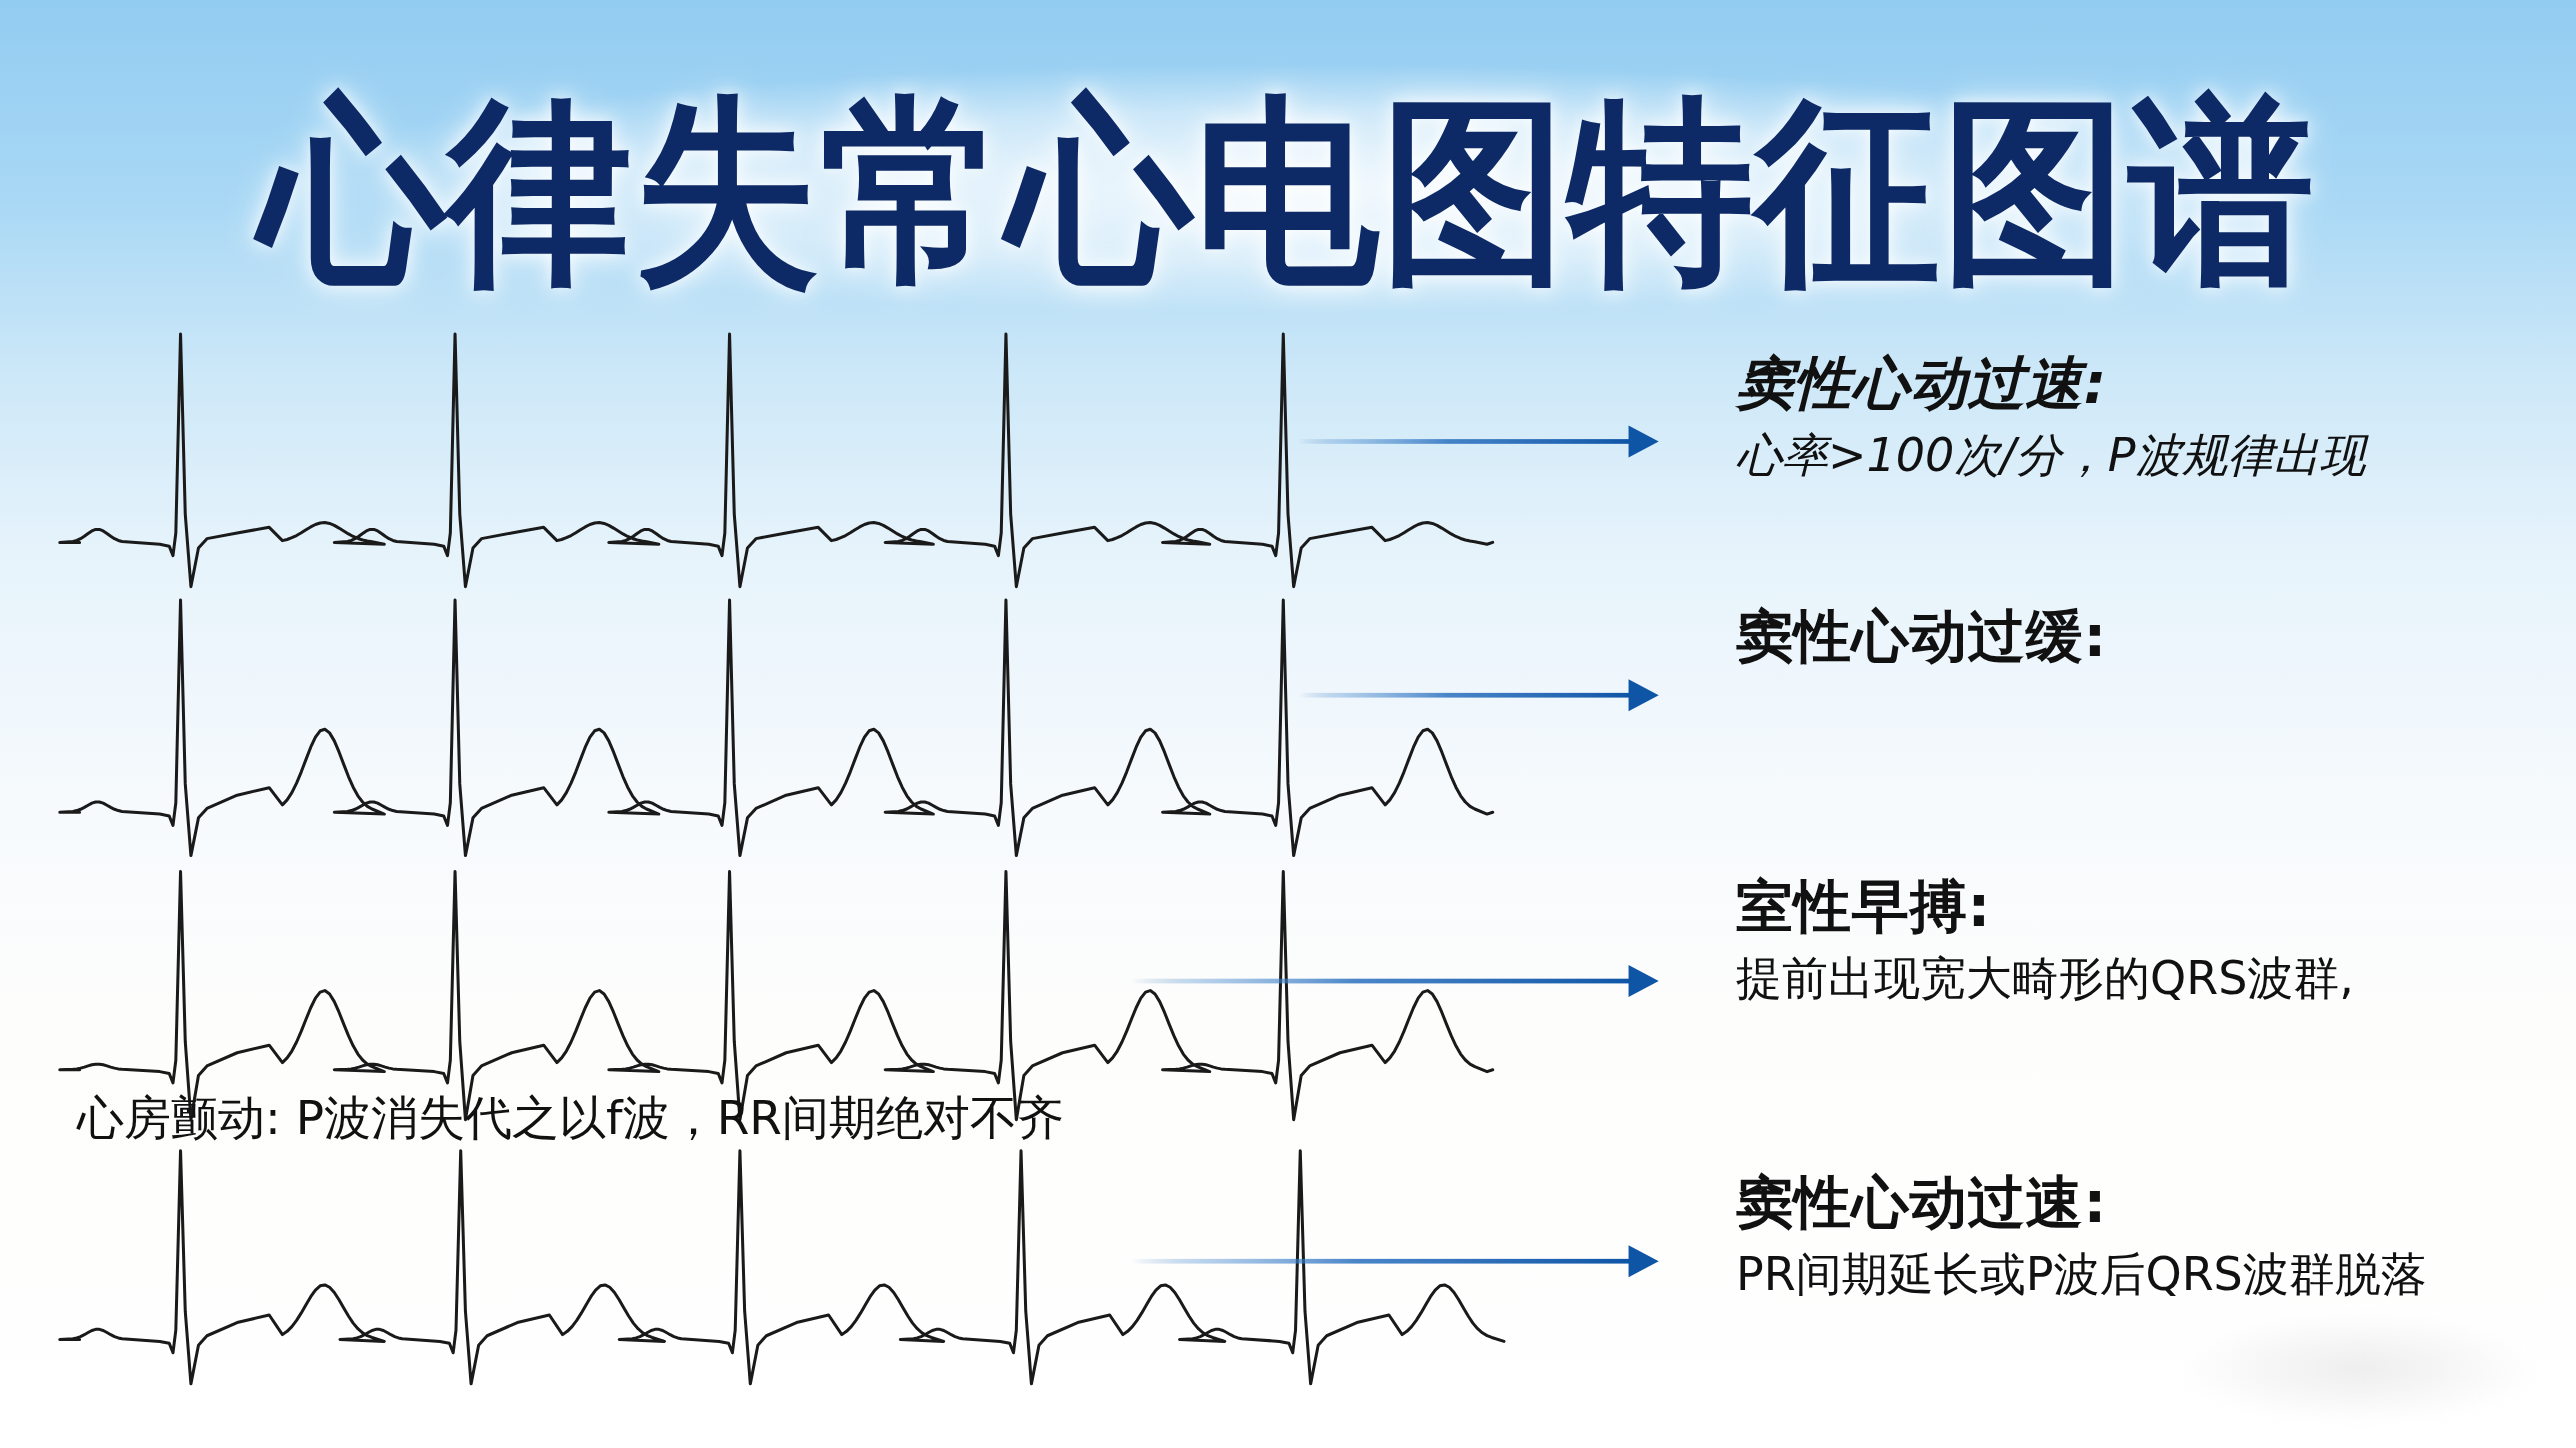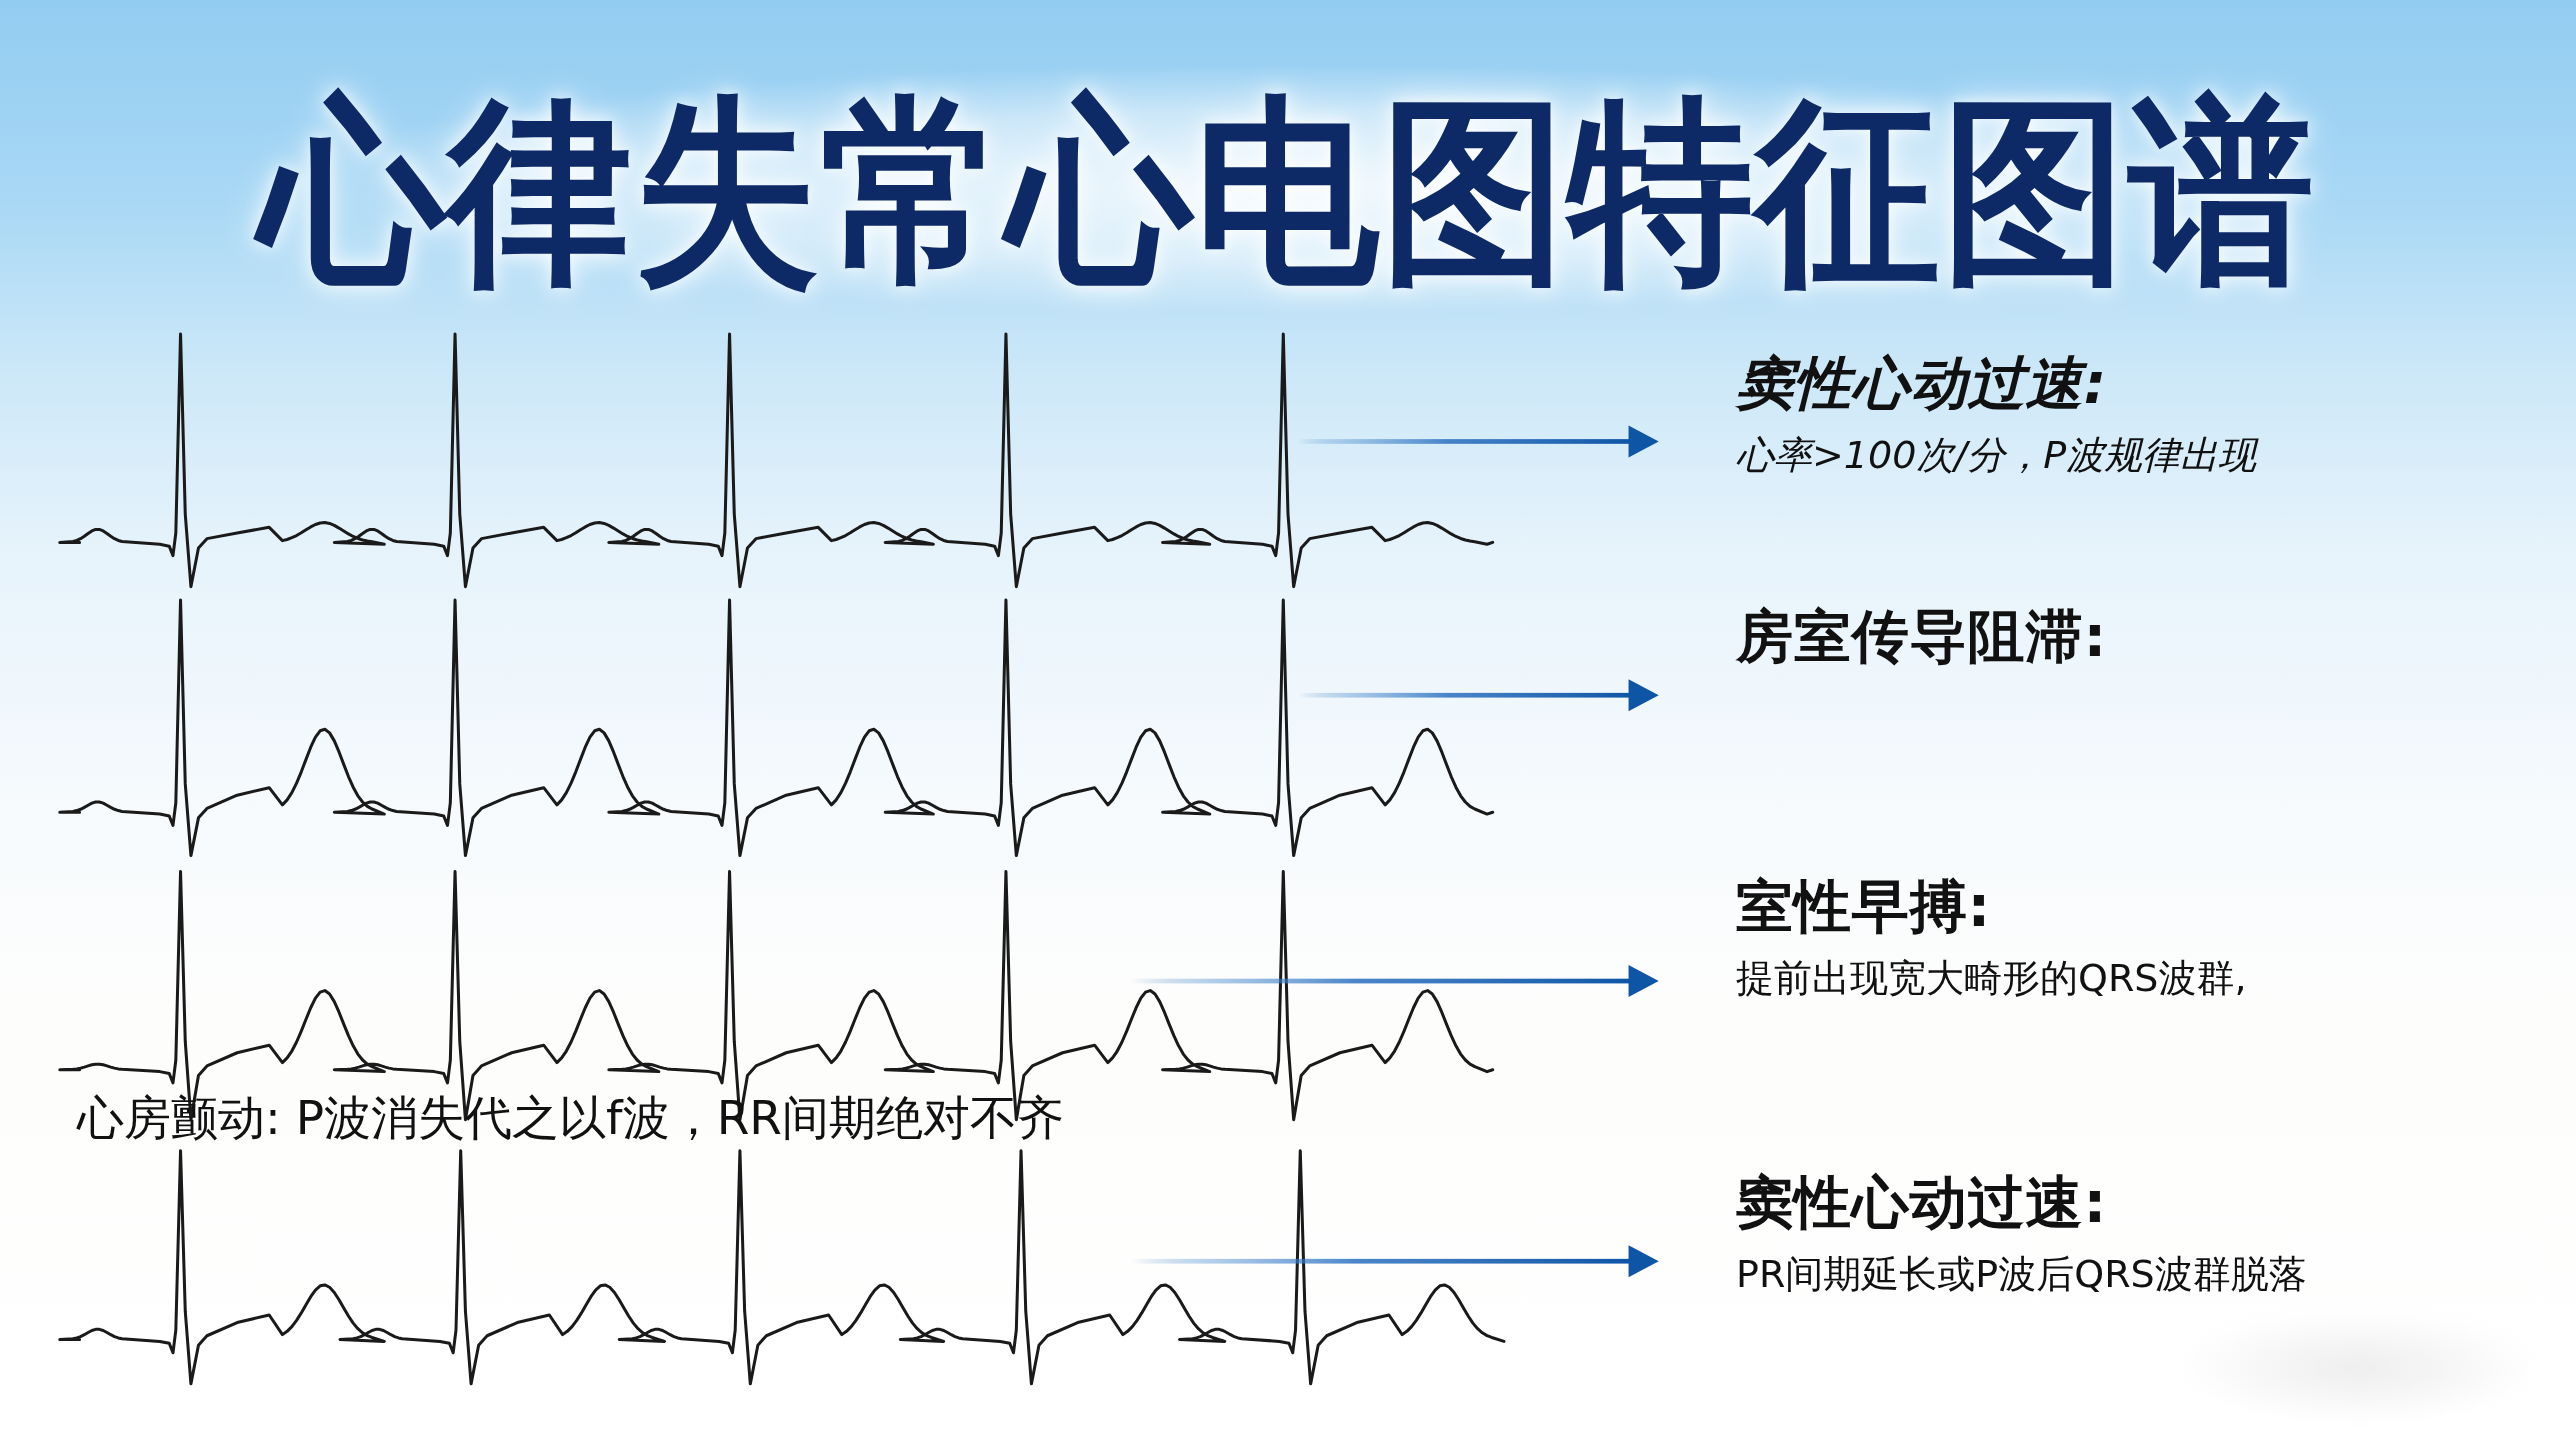--- a/index.html
+++ b/index.html
@@ -20,21 +20,21 @@
     color: #0e2a66;
     text-shadow: 0 0 17px rgba(255,255,255,0.9), 0 0 38px rgba(255,255,255,0.6);
     transform: scaleY(1.08); transform-origin: top center;
   }
   .ecg-layer { position: absolute; left: 0; top: 0; width: 2576px; height: 1448px; pointer-events: none; }
   .ecg-layer .trace { fill: none; stroke: #1a1a1a; stroke-width: 3.2; stroke-linejoin: round; stroke-linecap: round; }
   .desc {
     position: absolute; left: 1736px; color: #111; white-space: nowrap;
   }
   .desc .head { font-weight: bold; font-size: 57px; line-height: 72px; letter-spacing: 0.9px; }
-  .desc .body { font-size: 38px; line-height: 72px; }
+  .desc .body { font-size: 46px; line-height: 72px; }
   .af-label {
     position: absolute; left: 77px; top: 1085px; font-size: 47px; line-height: 66px; color: #111; white-space: nowrap;
   }
   .watermark-blur {
     position: absolute; left: 2189px; top: 1316px; width: 340px; height: 104px;
     background: radial-gradient(ellipse at center, rgba(230,230,230,0.7) 0%, rgba(240,240,240,0.3) 55%, rgba(255,255,255,0) 75%);
     filter: blur(5.7px);
   }
 </style>
 </head>
@@ -81,21 +81,21 @@
       <polygon points="1726,1320 1758,1337 1726,1354" fill="#0f55a6"></polygon>
     </g>
 </svg>
 
 <div class="desc" style="top: 347px; font-style: italic;">
   <div class="head">窦性心动过速:</div>
   <div class="body">心率&gt;100次/分，P波规律出现</div>
 </div>
 
 <div class="desc" style="top: 600px;">
-  <div class="head">房室传导阻滞:</div>
+  <div class="head">窦性心动过缓:</div>
 </div>
 
 <div class="desc" style="top: 849px; margin-top: 21px;">
   <div class="head">室性早搏:</div>
   <div class="body">提前出现宽大畸形的QRS波群,</div>
 </div>
 
 <div class="desc" style="top: 1166px;">
   <div class="head">窦性心动过速:</div>
   <div class="body">PR间期延长或P波后QRS波群脱落</div>

